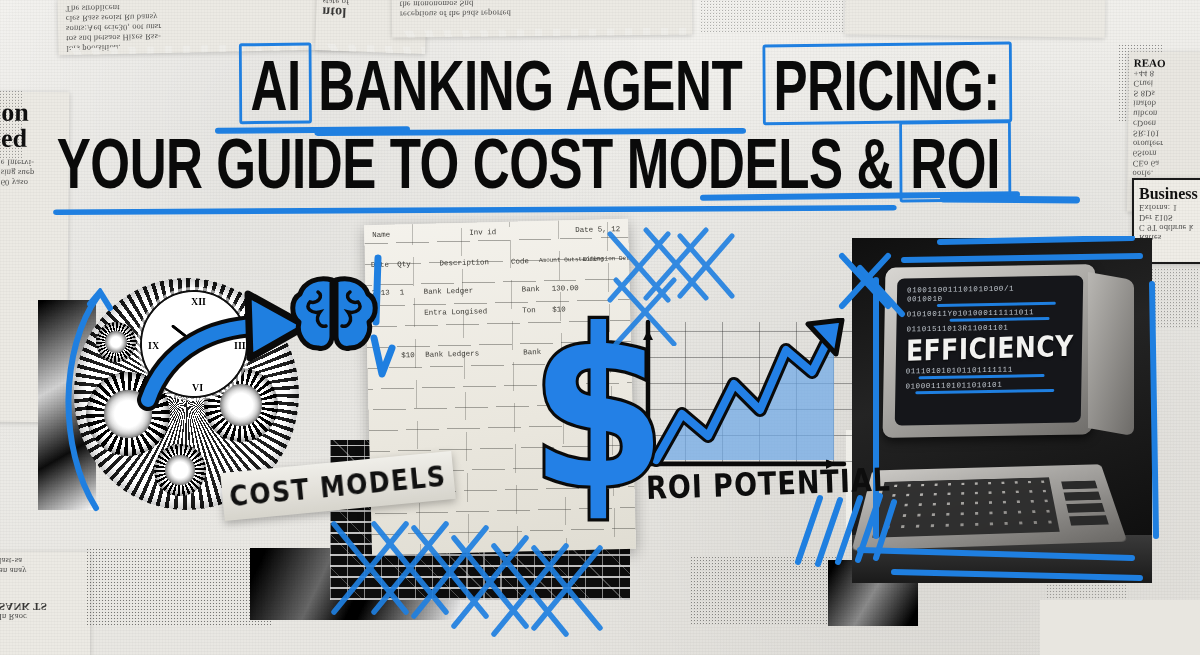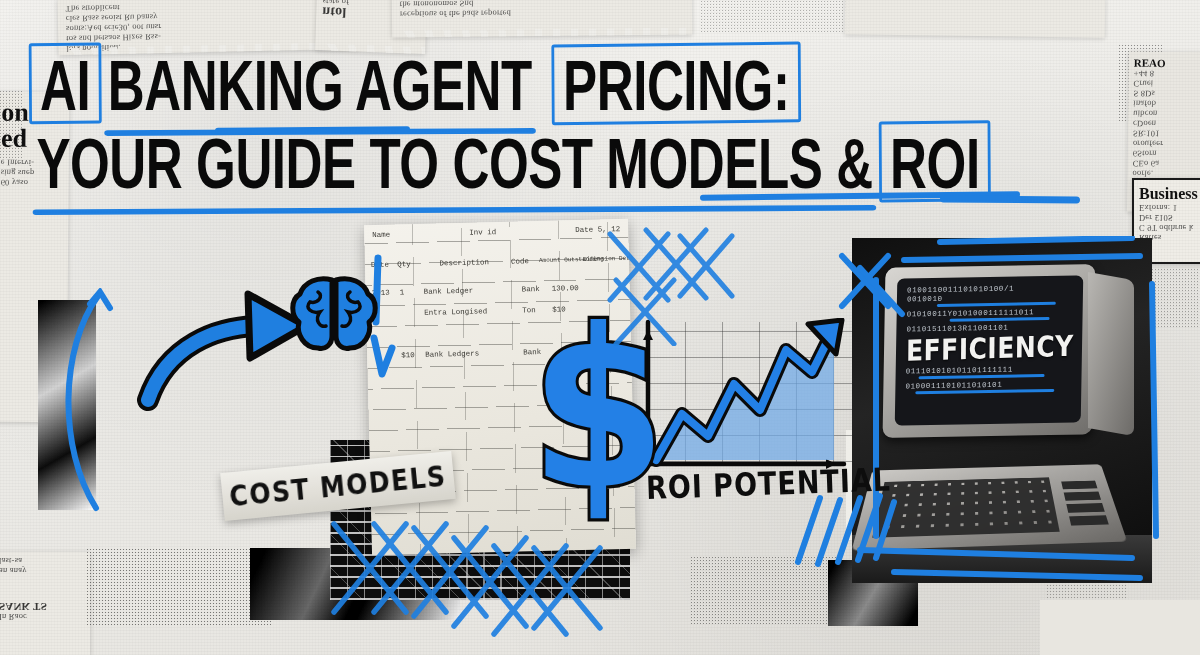--- a/index.html
+++ b/index.html
@@ -82,21 +82,21 @@
     position: absolute;
     overflow: hidden;
     filter: grayscale(1) contrast(1.35);
   }
 
   
   #title-block {
     position: absolute;
     left: 0; top: 52px;
     width: 1040px;
-    text-align: left;
+    text-align: right;
     z-index: 40;
   }
   .tline {
     font-family: "Liberation Sans", sans-serif;
     font-weight: 900;
     color: #0a0a0a;
     line-height: .95;
     letter-spacing: -0.5px;
     white-space: nowrap;
     display: block;
@@ -446,20 +446,36 @@
   <div id="title-block">
     <div id="title-line-1" class="tline"><span class="boxed"><span>AI</span></span><span>&nbsp;</span><span class="uline"><span>BANKING AGENT</span></span><span>&nbsp;&nbsp;</span><span class="boxed"><span>PRICING:</span></span></div>
 
     <div id="title-line-2" class="tline"><span class="uline"><span>YOUR GUIDE TO COST MODELS &amp;</span></span><span>&nbsp;</span><span class="boxed"><span>ROI</span></span></div>
   </div>
 
   <div class="stroke" style="left:215px; top:127px; width:195px; height:6px; transform:rotate(-.4deg);"></div>
   <div class="stroke" style="left:700px; top:193px; width:320px; height:6px; transform:rotate(-.6deg);"></div>
   <div class="stroke" style="left:940px; top:196px; width:140px; height:7px; transform:rotate(.5deg);"></div>
 
+  <div id="watch-photo" class="photo">
+    <div class="watch-disc"></div>
+    <div class="gear" style="left:24px; top:104px; width:84px; height:84px;"></div>
+    <div class="gear" style="left:142px; top:100px; width:74px; height:74px;"></div>
+    <div class="gear" style="left:92px; top:176px; width:52px; height:52px;"></div>
+    <div class="gear" style="left:34px; top:54px; width:40px; height:40px;"></div>
+    <div class="dial">
+      <div class="roman" style="left:49px; top:4px;">XII</div>
+      <div class="roman" style="left:92px; top:48px;">III</div>
+      <div class="roman" style="left:50px; top:90px;">VI</div>
+      <div class="roman" style="left:6px; top:48px;">IX</div>
+      <div class="hand" style="height:30px; transform:rotate(-52deg);"></div>
+      <div class="hand" style="height:42px; transform:rotate(62deg);"></div>
+      <div style="position:absolute; left:50%; top:50%; width:6px; height:6px; margin:-3px 0 0 -3px; background:#141414; border-radius:50%;"></div>
+    </div>
+  </div>
 
   <svg class="accent" style="left:130px; top:282px; width:210px; height:130px;" viewBox="0 0 210 130">
     <path d="M18,118 C36,66 84,42 140,44" fill="none" stroke="#0a0a0a" stroke-width="22" stroke-linecap="round"></path>
     <path d="M18,118 C36,66 84,42 140,44" fill="none" stroke="#1f7fe0" stroke-width="14" stroke-linecap="round"></path>
     <path d="M118,12 L176,44 L120,76 Z" fill="#1f7fe0" stroke="#0a0a0a" stroke-width="7" stroke-linejoin="round"></path>
   </svg>
 
   <svg class="accent" style="left:50px; top:288px; width:70px; height:230px;" viewBox="0 0 70 230">
     <path d="M48,8 C10,60 8,160 46,220" fill="none" stroke="#1f7fe0" stroke-width="6" stroke-linecap="round"></path>
     <path d="M40,16 L50,4 L60,20" fill="none" stroke="#1f7fe0" stroke-width="6" stroke-linecap="round"></path>

